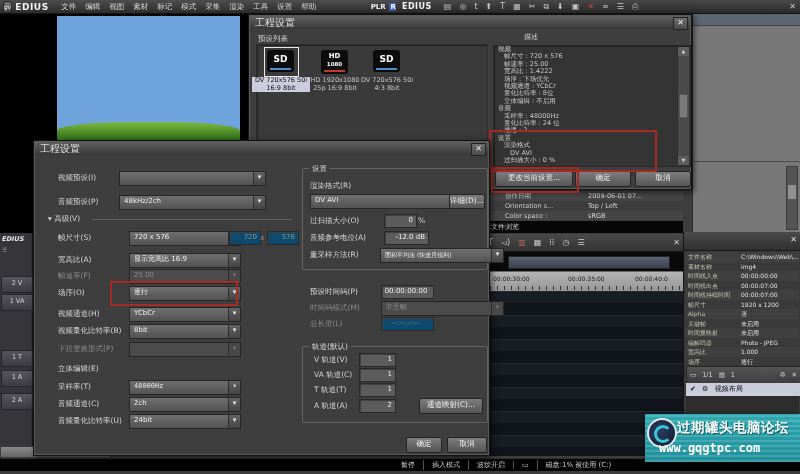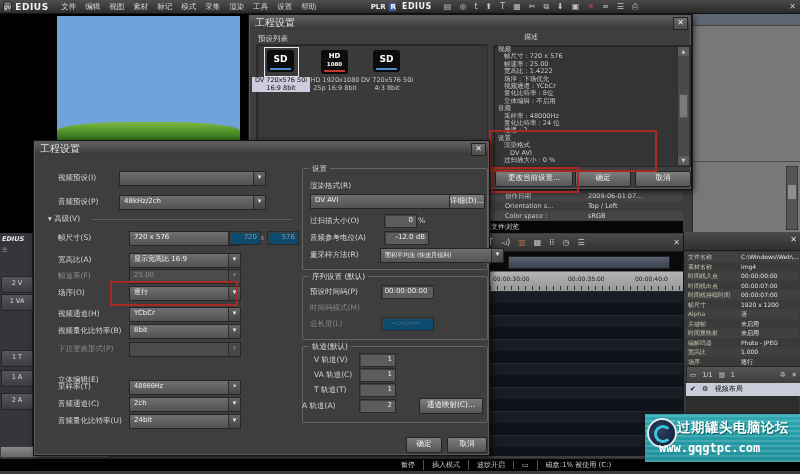--- a/index.html
+++ b/index.html
@@ -316,21 +316,21 @@
 
     <div class="lbl" style="left:24px;top:168px;">视频通道(H)</div>
     <div class="dd" style="left:95px;top:166px;width:92px;">YCbCr</div>
 
     <div class="lbl" style="left:24px;top:185px;">视频量化比特率(B)</div>
     <div class="dd" style="left:95px;top:183px;width:92px;">8bit</div>
 
     <div class="lbl dim" style="left:24px;top:203px;">下拉变换形式(P)</div>
     <div class="dd dis" style="left:95px;top:201px;width:92px;"></div>
 
-    <div class="lbl" style="left:24px;top:223px;margin-top:11px;">立体编辑(E)</div>
+    <div class="lbl" style="left:24px;top:223px;">立体编辑(E)</div>
 
     <div class="lbl" style="left:24px;top:241px;">采样率(T)</div>
     <div class="dd" style="left:95px;top:239px;width:92px;font-family:Liberation Mono, monospace;">48000Hz</div>
 
     <div class="lbl" style="left:24px;top:258px;">音频通道(C)</div>
     <div class="dd" style="left:95px;top:256px;width:92px;">2ch</div>
 
     <div class="lbl" style="left:24px;top:275px;">音频量化比特率(U)</div>
     <div class="dd" style="left:95px;top:273px;width:92px;">24bit</div>
 
@@ -341,39 +341,37 @@
     <div class="dd" style="left:276px;top:53px;width:136px;">DV AVI</div>
     <div class="btn" style="left:415px;top:53px;width:34px;height:13px;line-height:11px;">详细(D)...</div>
     <div class="lbl" style="left:276px;top:75px;">过扫描大小(O)</div>
     <div class="numbox" style="left:350px;top:73px;width:28px;">0</div>
     <div class="lbl" style="left:384px;top:75px;">%</div>
     <div class="lbl" style="left:276px;top:92px;">音频参考电位(A)</div>
     <div class="numbox" style="left:350px;top:90px;width:40px;">-12.0 dB</div>
     <div class="lbl" style="left:276px;top:109px;">重采样方法(R)</div>
     <div class="dd" style="left:346px;top:107px;width:104px;font-size:6px;">面积平均法 (快速且锐利)</div>
 
-    <div class="grp" style="left:268px;top:135px;width:184px;height:62px;">
-      <div class="grpLbl">序列设置 (默认)</div>
-    </div>
     <div class="lbl" style="left:276px;top:146px;">预设时间码(P)</div>
     <div class="numbox" style="left:347px;top:144px;width:48px;text-align:center;">00:00:00:00</div>
     <div class="lbl dim" style="left:276px;top:162px;">时间码模式(M)</div>
+    <div class="dd dis" style="left:347px;top:160px;width:103px;">非丢帧</div>
     <div class="lbl dim" style="left:276px;top:178px;">总长度(L)</div>
     <div class="numbox dis" style="left:347px;top:176px;width:48px;text-align:center;">--:--:--:--</div>
 
     <div class="grp" style="left:268px;top:205px;width:184px;height:75px;">
       <div class="grpLbl">轨道(默认)</div>
     </div>
     <div class="lbl" style="left:280px;top:214px;">V 轨道(V)</div>
     <div class="numbox" style="left:325px;top:212px;width:32px;">1</div>
     <div class="lbl" style="left:280px;top:229px;">VA 轨道(C)</div>
     <div class="numbox" style="left:325px;top:227px;width:32px;">1</div>
     <div class="lbl" style="left:280px;top:244px;">T 轨道(T)</div>
     <div class="numbox" style="left:325px;top:242px;width:32px;">1</div>
-    <div class="lbl" style="left:268px;top:260px;">A 轨道(A)</div>
+    <div class="lbl" style="left:280px;top:260px;">A 轨道(A)</div>
     <div class="numbox" style="left:325px;top:258px;width:32px;">2</div>
     <div class="btn" style="left:385px;top:257px;width:62px;height:14px;line-height:12px;">通道映射(C)...</div>
 
     <div class="btn" style="left:372px;top:296px;width:34px;height:14px;line-height:12px;">确定</div>
     <div class="btn" style="left:413px;top:296px;width:38px;height:14px;line-height:12px;">取消</div>
   </div>
 
   <div class="abs propPanel">
     <div class="propTop">
       <span style="position:absolute;right:3px;top:3px;font-size:8px;color:#ddd;">✕</span>

